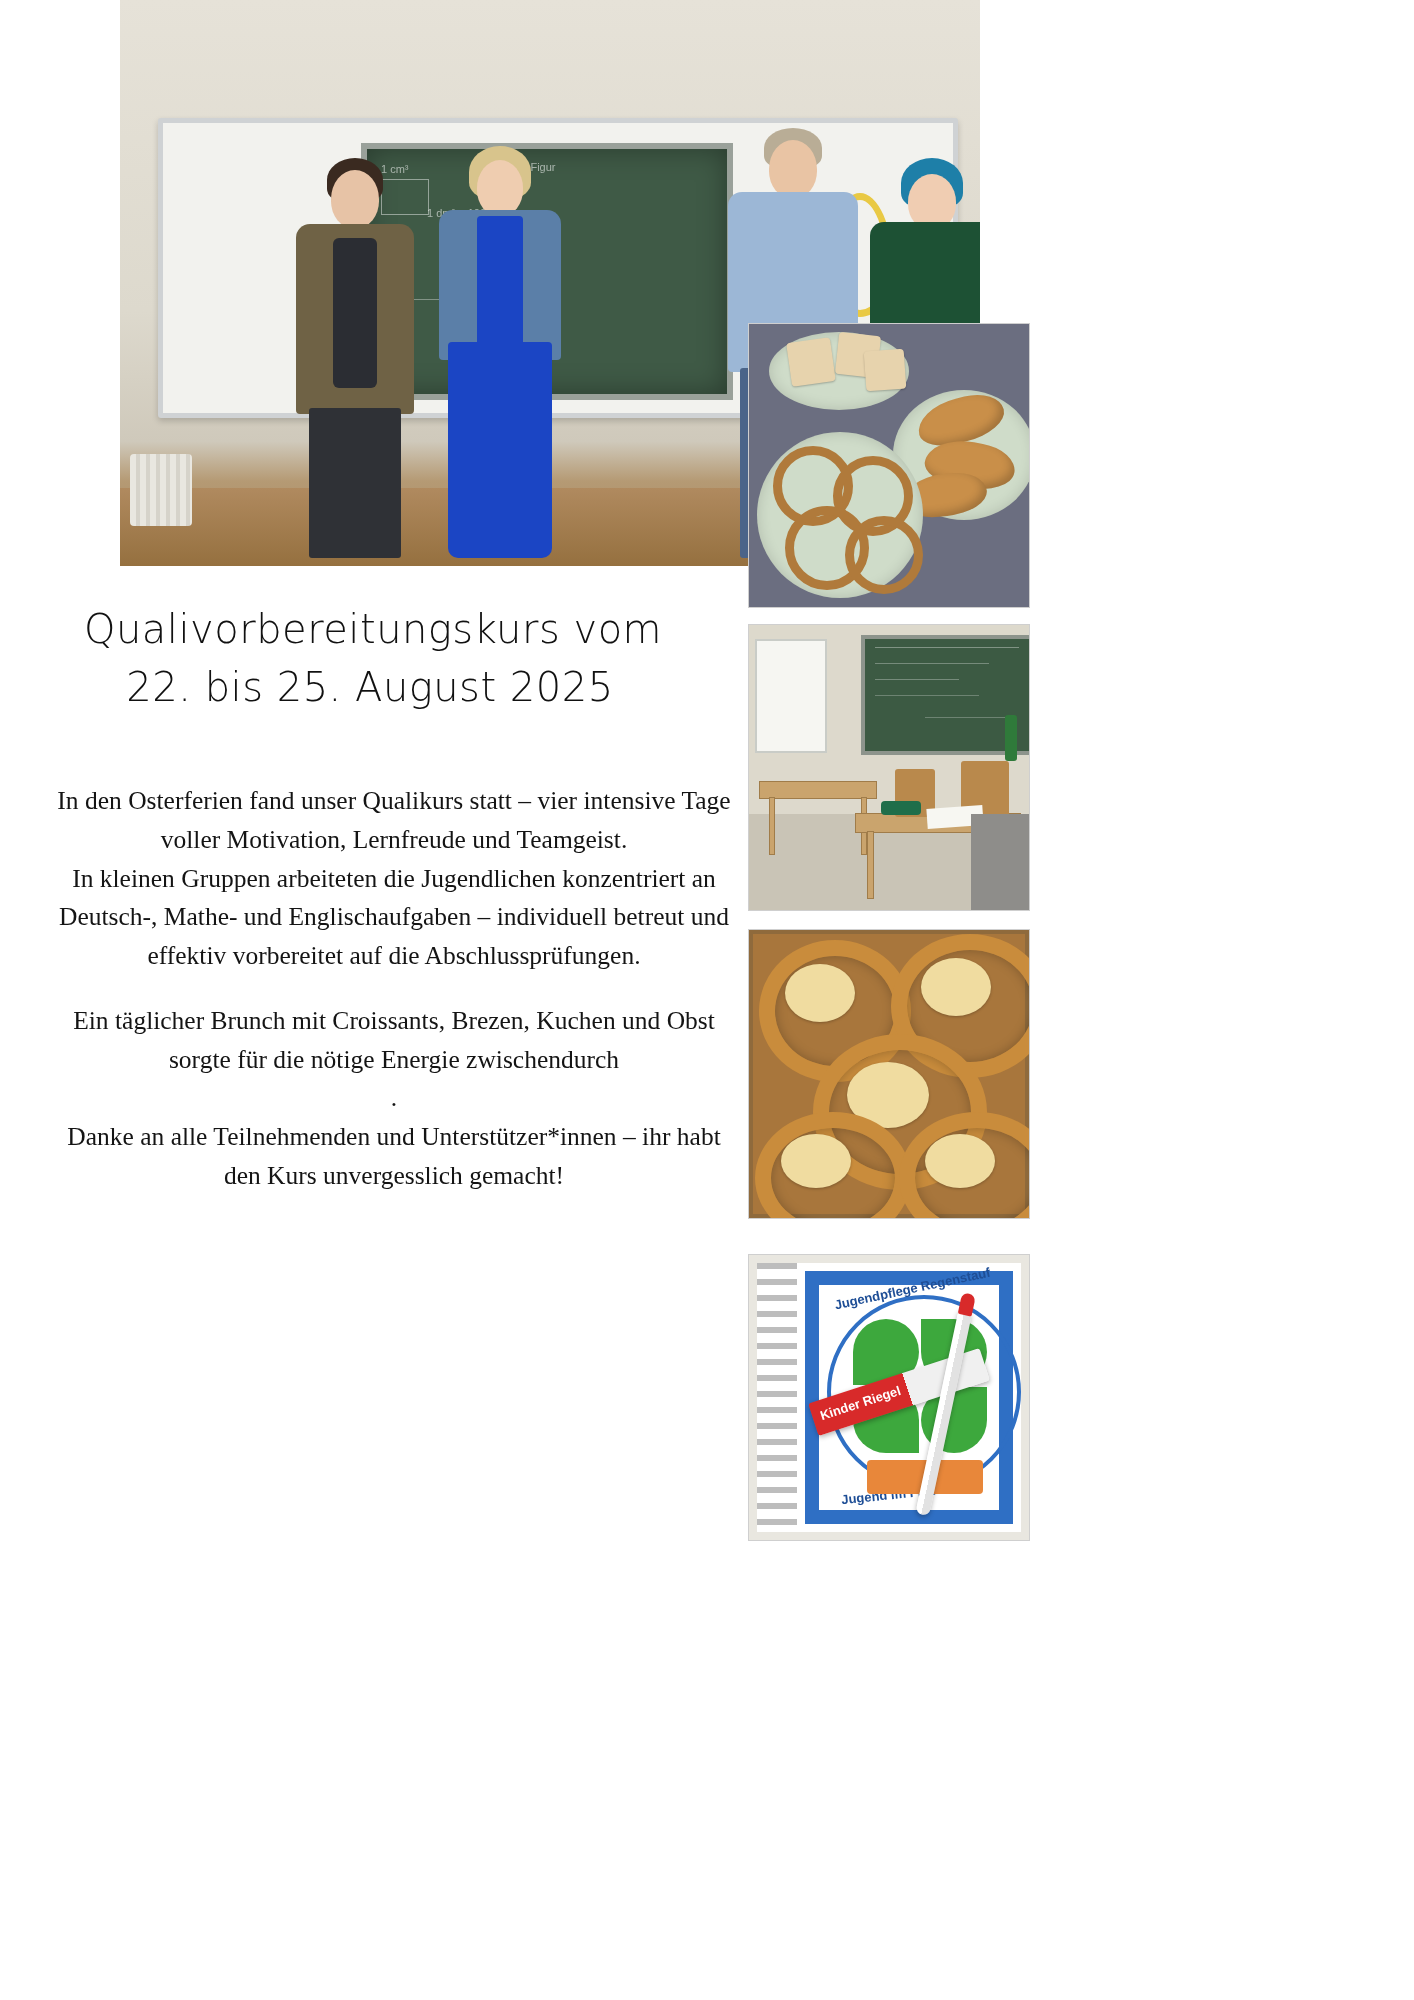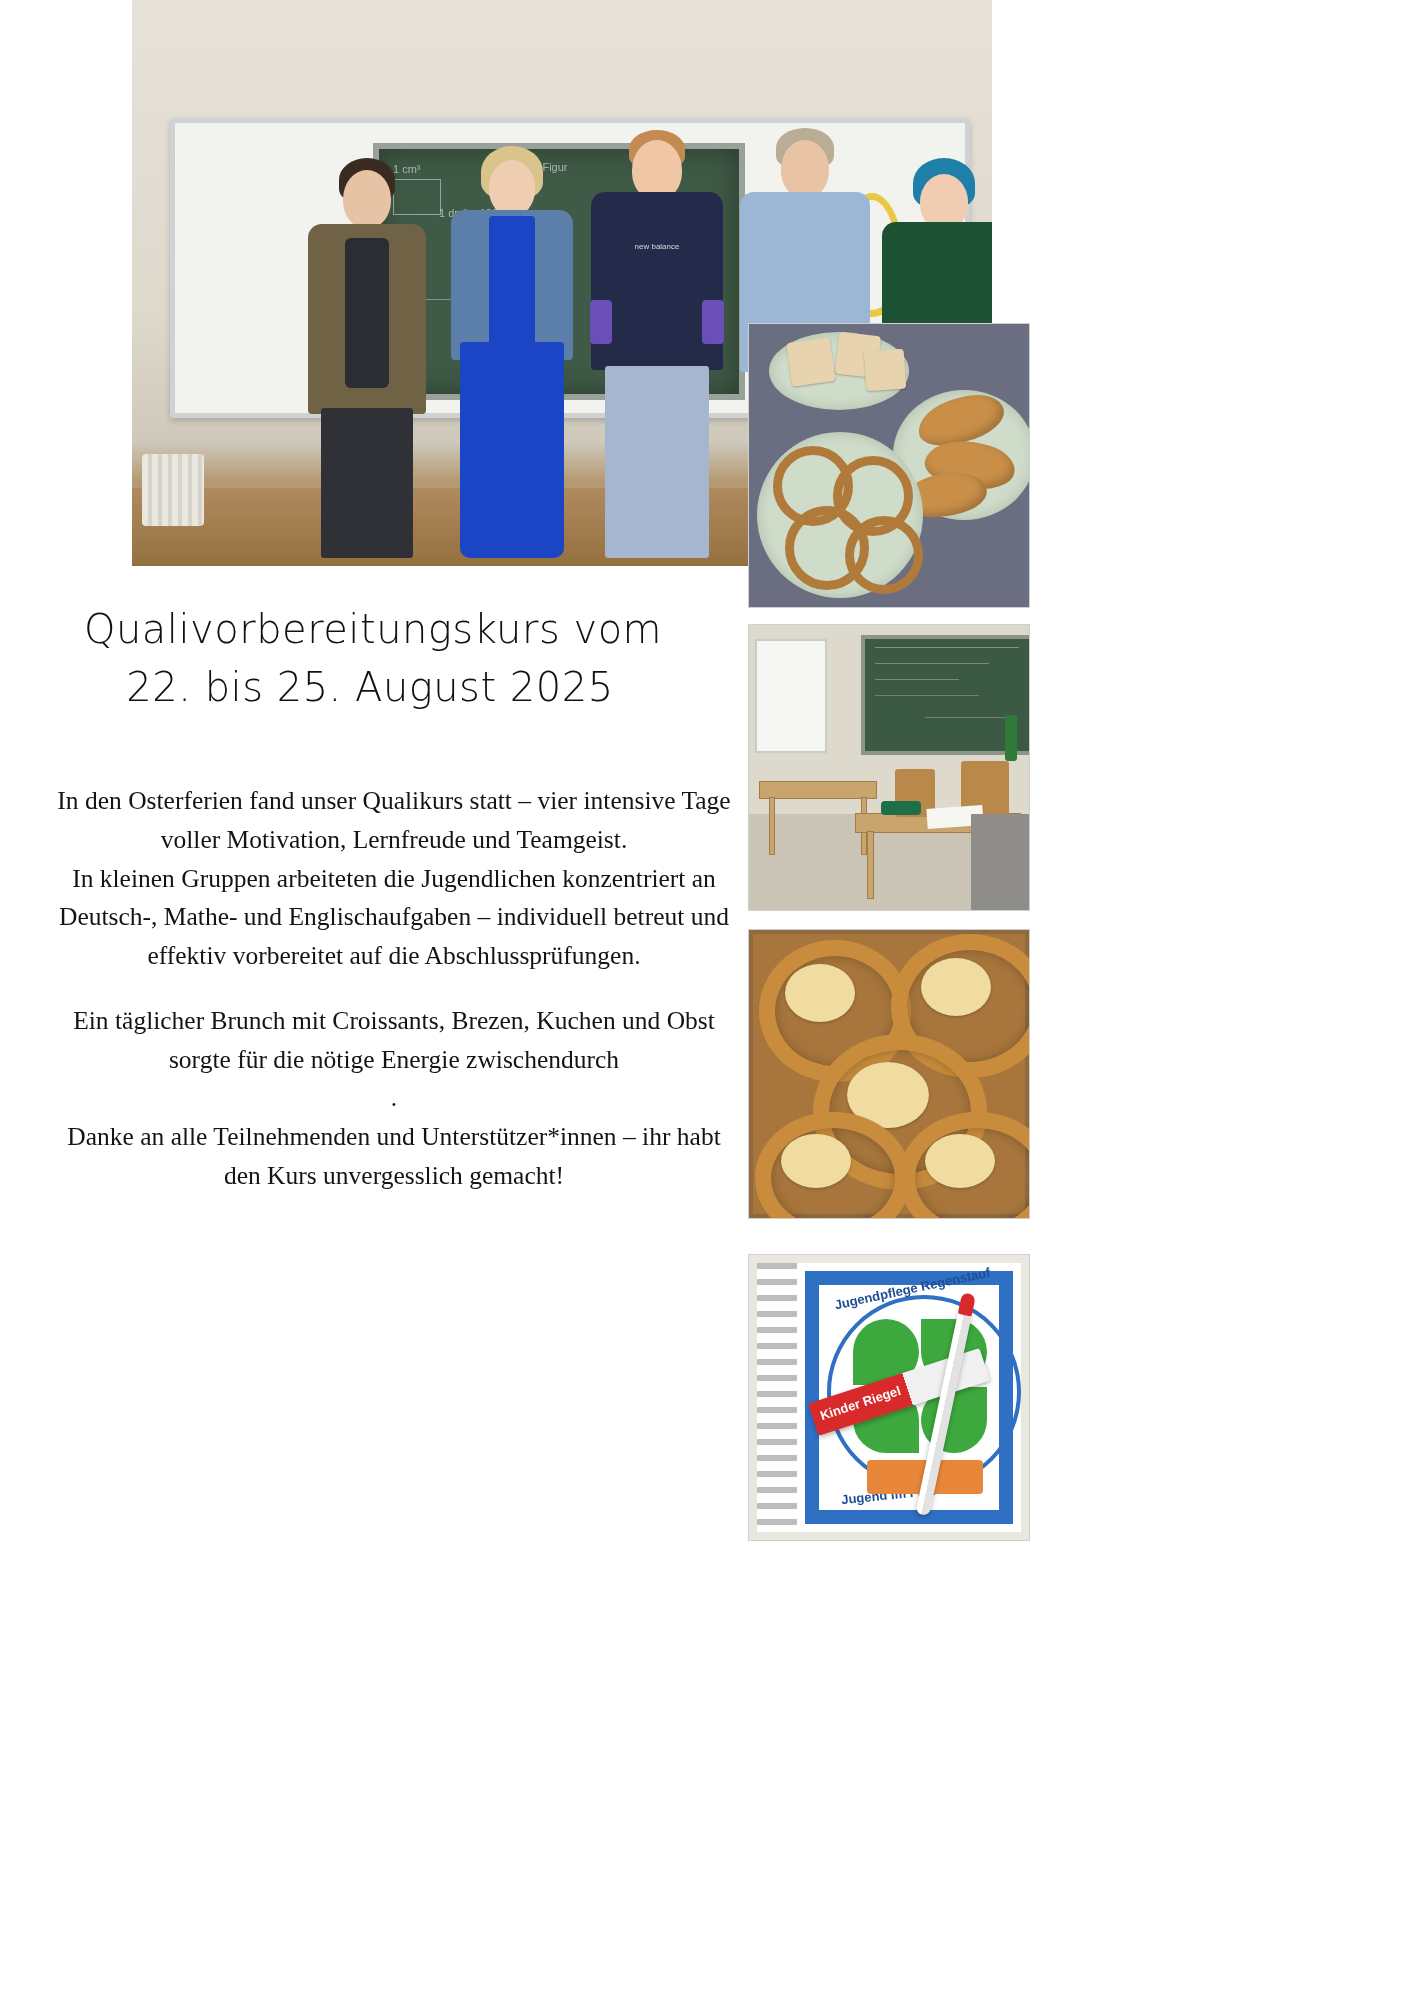--- a/index.html
+++ b/index.html
@@ -13,21 +13,21 @@
     height: 2000px;
     position: relative;
     overflow: hidden;
     font-family: "Liberation Serif", serif;
     color: #1a1a1a;
   }
 
   
   .group-photo {
     position: absolute;
-    left: 132px;
+    left: 120px;
     top: 0px;
     width: 860px;
     height: 566px;
     overflow: hidden;
     background: #d9d6cc;
   }
   .gp-wall {
     position: absolute;
     left: 0; top: 0; right: 0; height: 100%;
     background: linear-gradient(180deg,#e6e2d8 0%, #ddd9cd 55%, #cfc9bb 78%, #b59a74 85%, #a3835c 100%);
@@ -334,29 +334,20 @@
   </div>
 
   <div class="person" style="left:310px; width:140px; height:412px;">
     <div class="p-hair" style="top:0; width:62px; height:52px; background:#d8c48c;"></div>
     <div class="p-head" style="top:14px; width:46px; height:56px; background:#efcdb0;"></div>
     <div class="p-body" style="top:64px; width:122px; height:150px; background:#5b7fa8;"></div>
     <div class="p-body" style="top:70px; width:46px; height:130px; background:#1b45c4; border-radius:4px;"></div>
     <div class="p-legs" style="top:196px; width:104px; height:216px; background:#1b45c4; border-radius:4px 4px 10px 10px;"></div>
   </div>
 
-  <div class="person" style="left:452px; width:146px; height:428px;">
-    <div class="p-hair" style="top:0; width:56px; height:38px; background:#c48a52;"></div>
-    <div class="p-head" style="top:10px; width:50px; height:60px; background:#f0c7a6;"></div>
-    <div class="p-body" style="top:62px; width:132px; height:178px; background:#232a4a;"></div>
-    <div style="position:absolute; left:6px; top:170px; width:22px; height:44px; background:#6a4fb8; border-radius:4px;"></div>
-    <div style="position:absolute; right:6px; top:170px; width:22px; height:44px; background:#6a4fb8; border-radius:4px;"></div>
-    <span class="p-label" style="top:112px;">new balance</span>
-    <div class="p-legs" style="top:236px; width:104px; height:192px; background:#a7b6cf;"></div>
-  </div>
 
   <div class="person" style="left:600px; width:146px; height:430px;">
     <div class="p-hair" style="top:0; width:58px; height:40px; background:#b9ad96;"></div>
     <div class="p-head" style="top:12px; width:48px; height:58px; background:#e9c4a4;"></div>
     <div class="p-body" style="top:64px; width:130px; height:180px; background:#9cb7d6;"></div>
     <div class="p-legs" style="top:240px; width:106px; height:190px; background:#4a6489;"></div>
   </div>
 
   <div class="person" style="left:742px; width:140px; height:400px;">
     <div class="p-hair" style="top:0; width:62px; height:50px; background:#1e7fa8;"></div>

